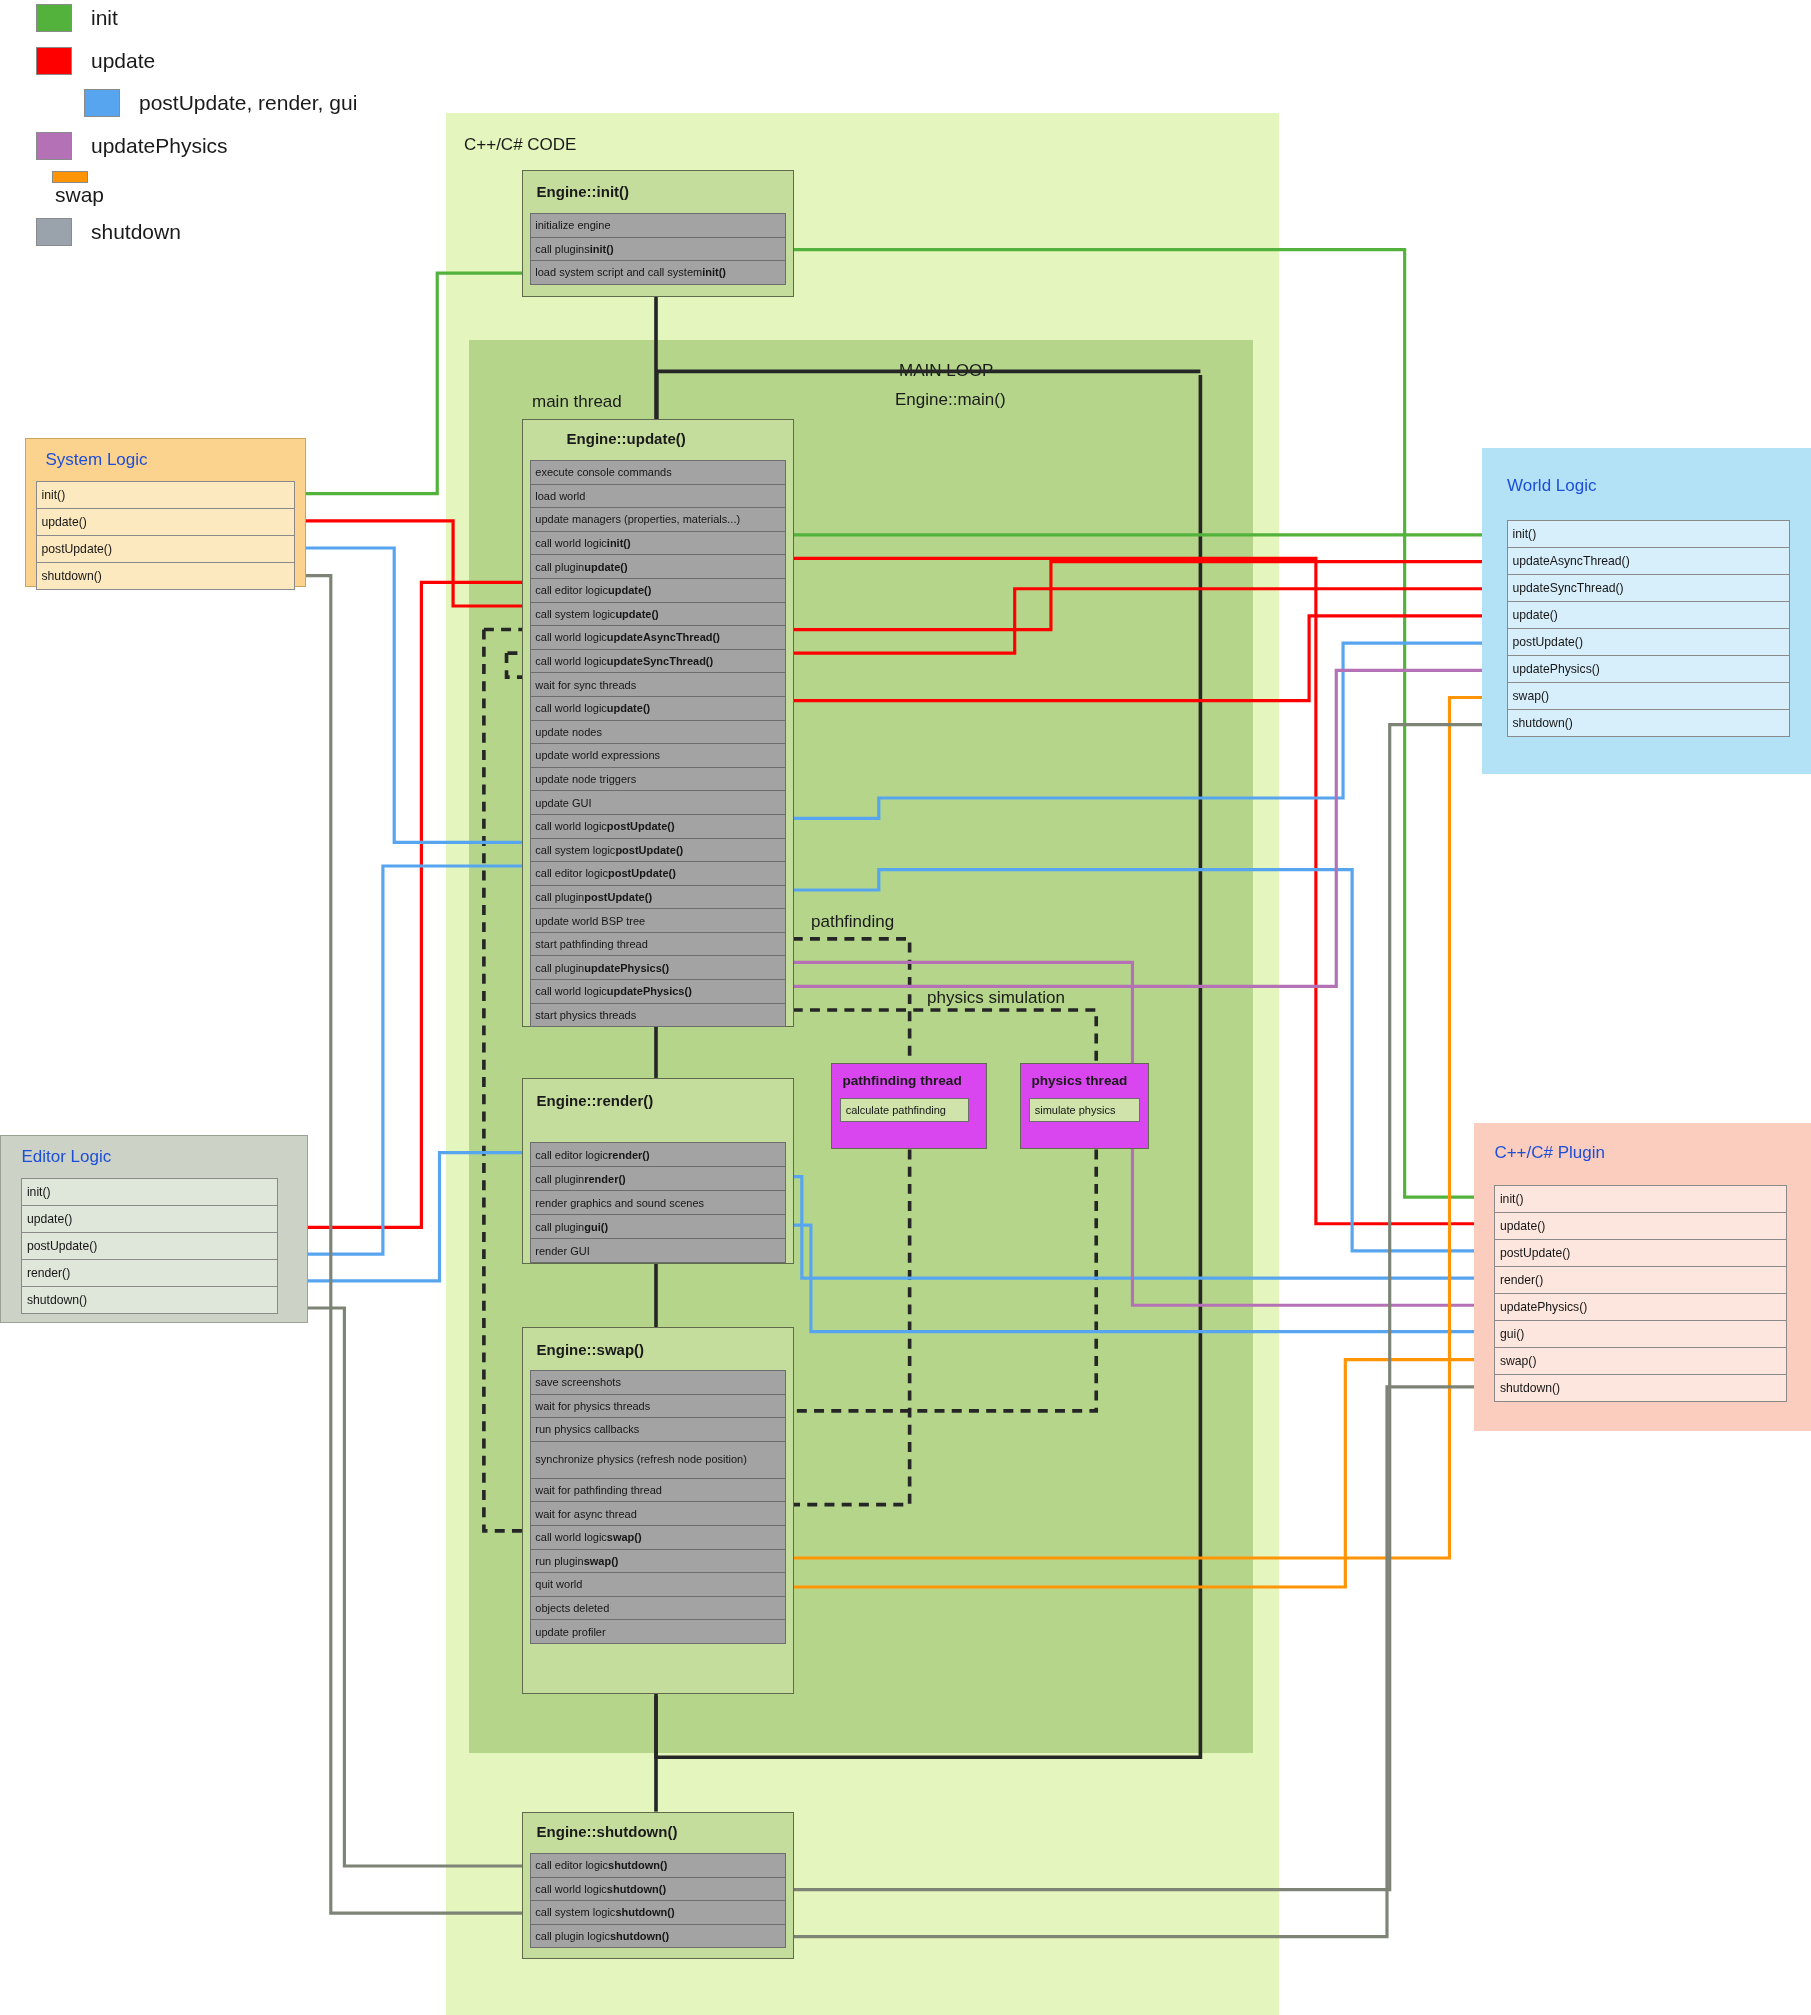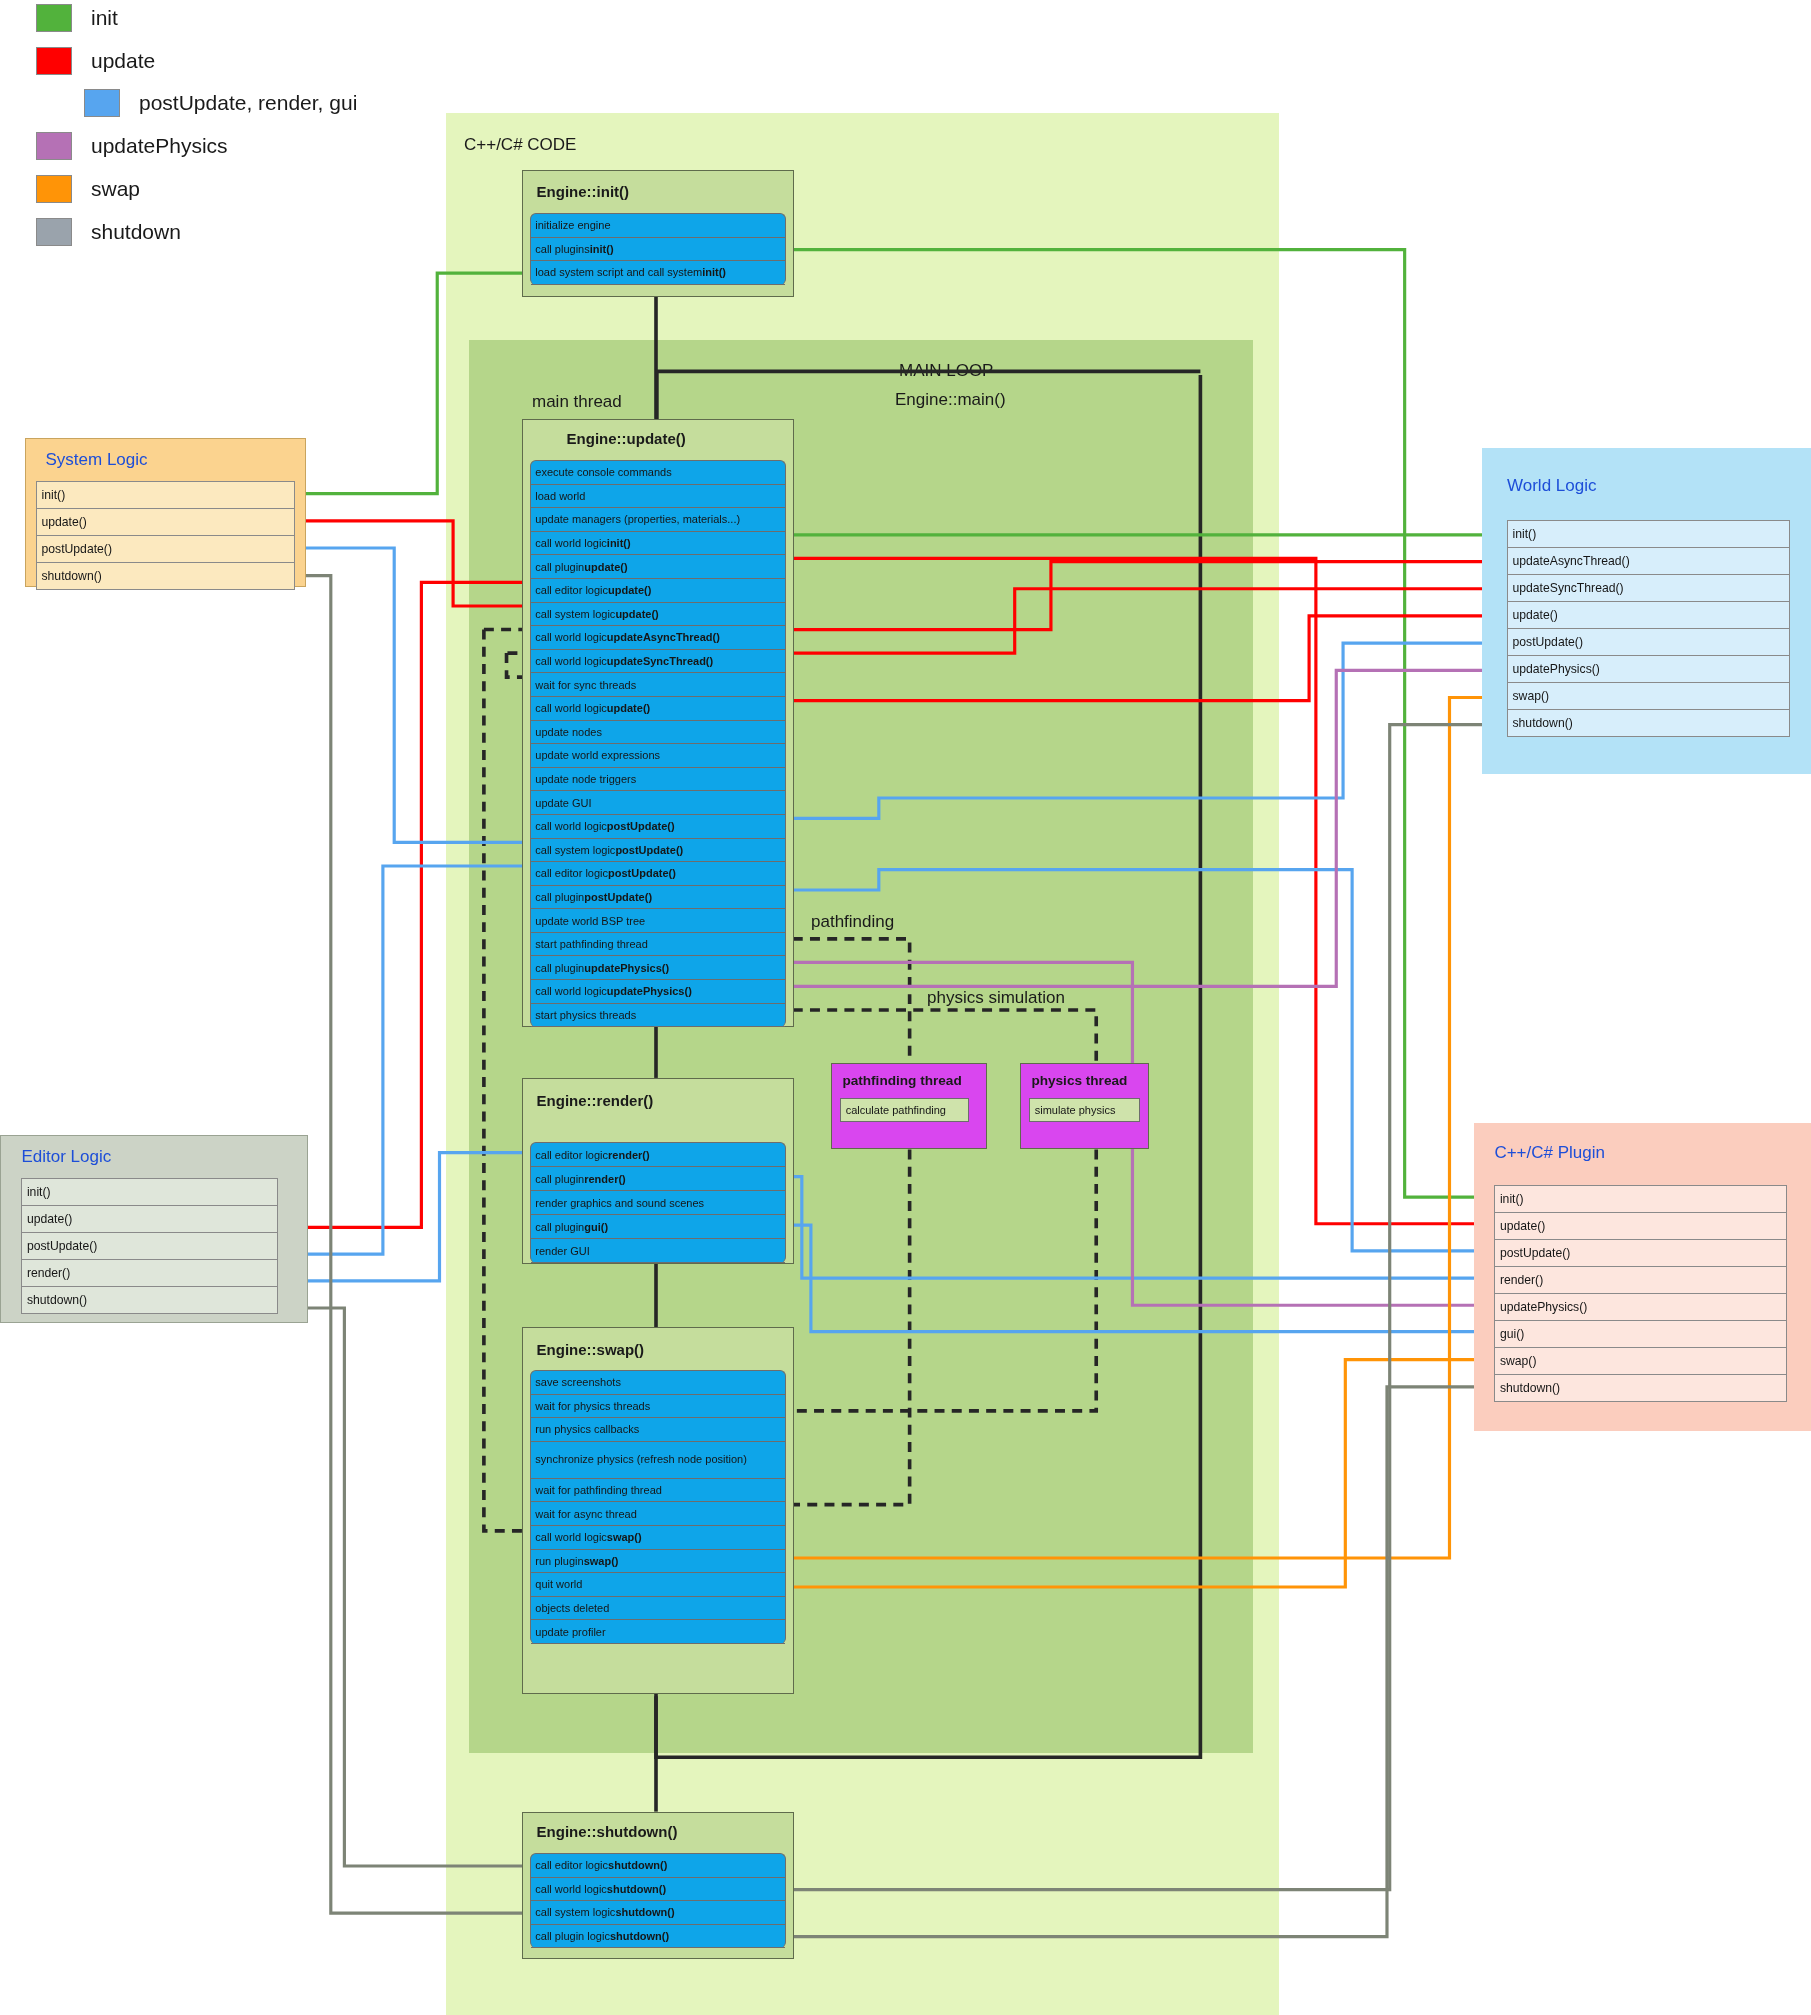--- a/index.html
+++ b/index.html
@@ -16,21 +16,21 @@
   
   .umlbox{position:absolute;box-sizing:border-box;border:0.9px solid #5f6b4c;background:#c5dd9c;}
   .umlbox > .title{font-weight:bold;color:#1a1a1a;white-space:nowrap;}
   .rows{position:absolute;left:0;right:0;border:0.9px solid #6d6d6d;border-bottom:none;box-sizing:border-box;}
   .row{box-sizing:border-box;border-bottom:0.9px solid #6d6d6d;display:flex;align-items:center;
        padding-left:4.5px;color:#161616;white-space:nowrap;overflow:hidden;}
   .row b{font-weight:bold;}
 
   
   .engine .title{position:absolute;font-size:15px;}
-  .engine .rows{background:#0ea5e9;border-radius:6px;}
+  .engine .rows{background:#a3a3a3;}
   .engine .row{font-size:11px;}
 
   
   .thread{background:#d946ef;}
   .thread .title{position:absolute;font-size:13.6px;}
   .thread .rows{background:#cfe3ab;}
   .thread .row{font-size:11px;}
 
   
   .panel{position:absolute;box-sizing:border-box;}
@@ -84,21 +84,21 @@
       <span class="legend-label">update</span>
     </div>
     <div class="legend-item" style="top:85px;padding-left:48px;">
       <span class="legend-swatch" style="background: rgb(87, 165, 239);"></span>
       <span class="legend-label">postUpdate, render, gui</span>
     </div>
     <div class="legend-item" style="top:128px;">
       <span class="legend-swatch" style="background: rgb(181, 113, 181);"></span>
       <span class="legend-label">updatePhysics</span>
     </div>
-    <div class="legend-item" style="top:171px;">
+    <div class="legend-item" style="top:171px;flex-direction:column;">
       <span class="legend-swatch" style="background: rgb(255, 148, 7);"></span>
       <span class="legend-label">swap</span>
     </div>
     <div class="legend-item" style="top:214px;">
       <span class="legend-swatch" style="background: rgb(154, 163, 172);"></span>
       <span class="legend-label">shutdown</span>
     </div>
   </div>
 
   <svg id="wires" viewBox="0 0 4000 4449">

